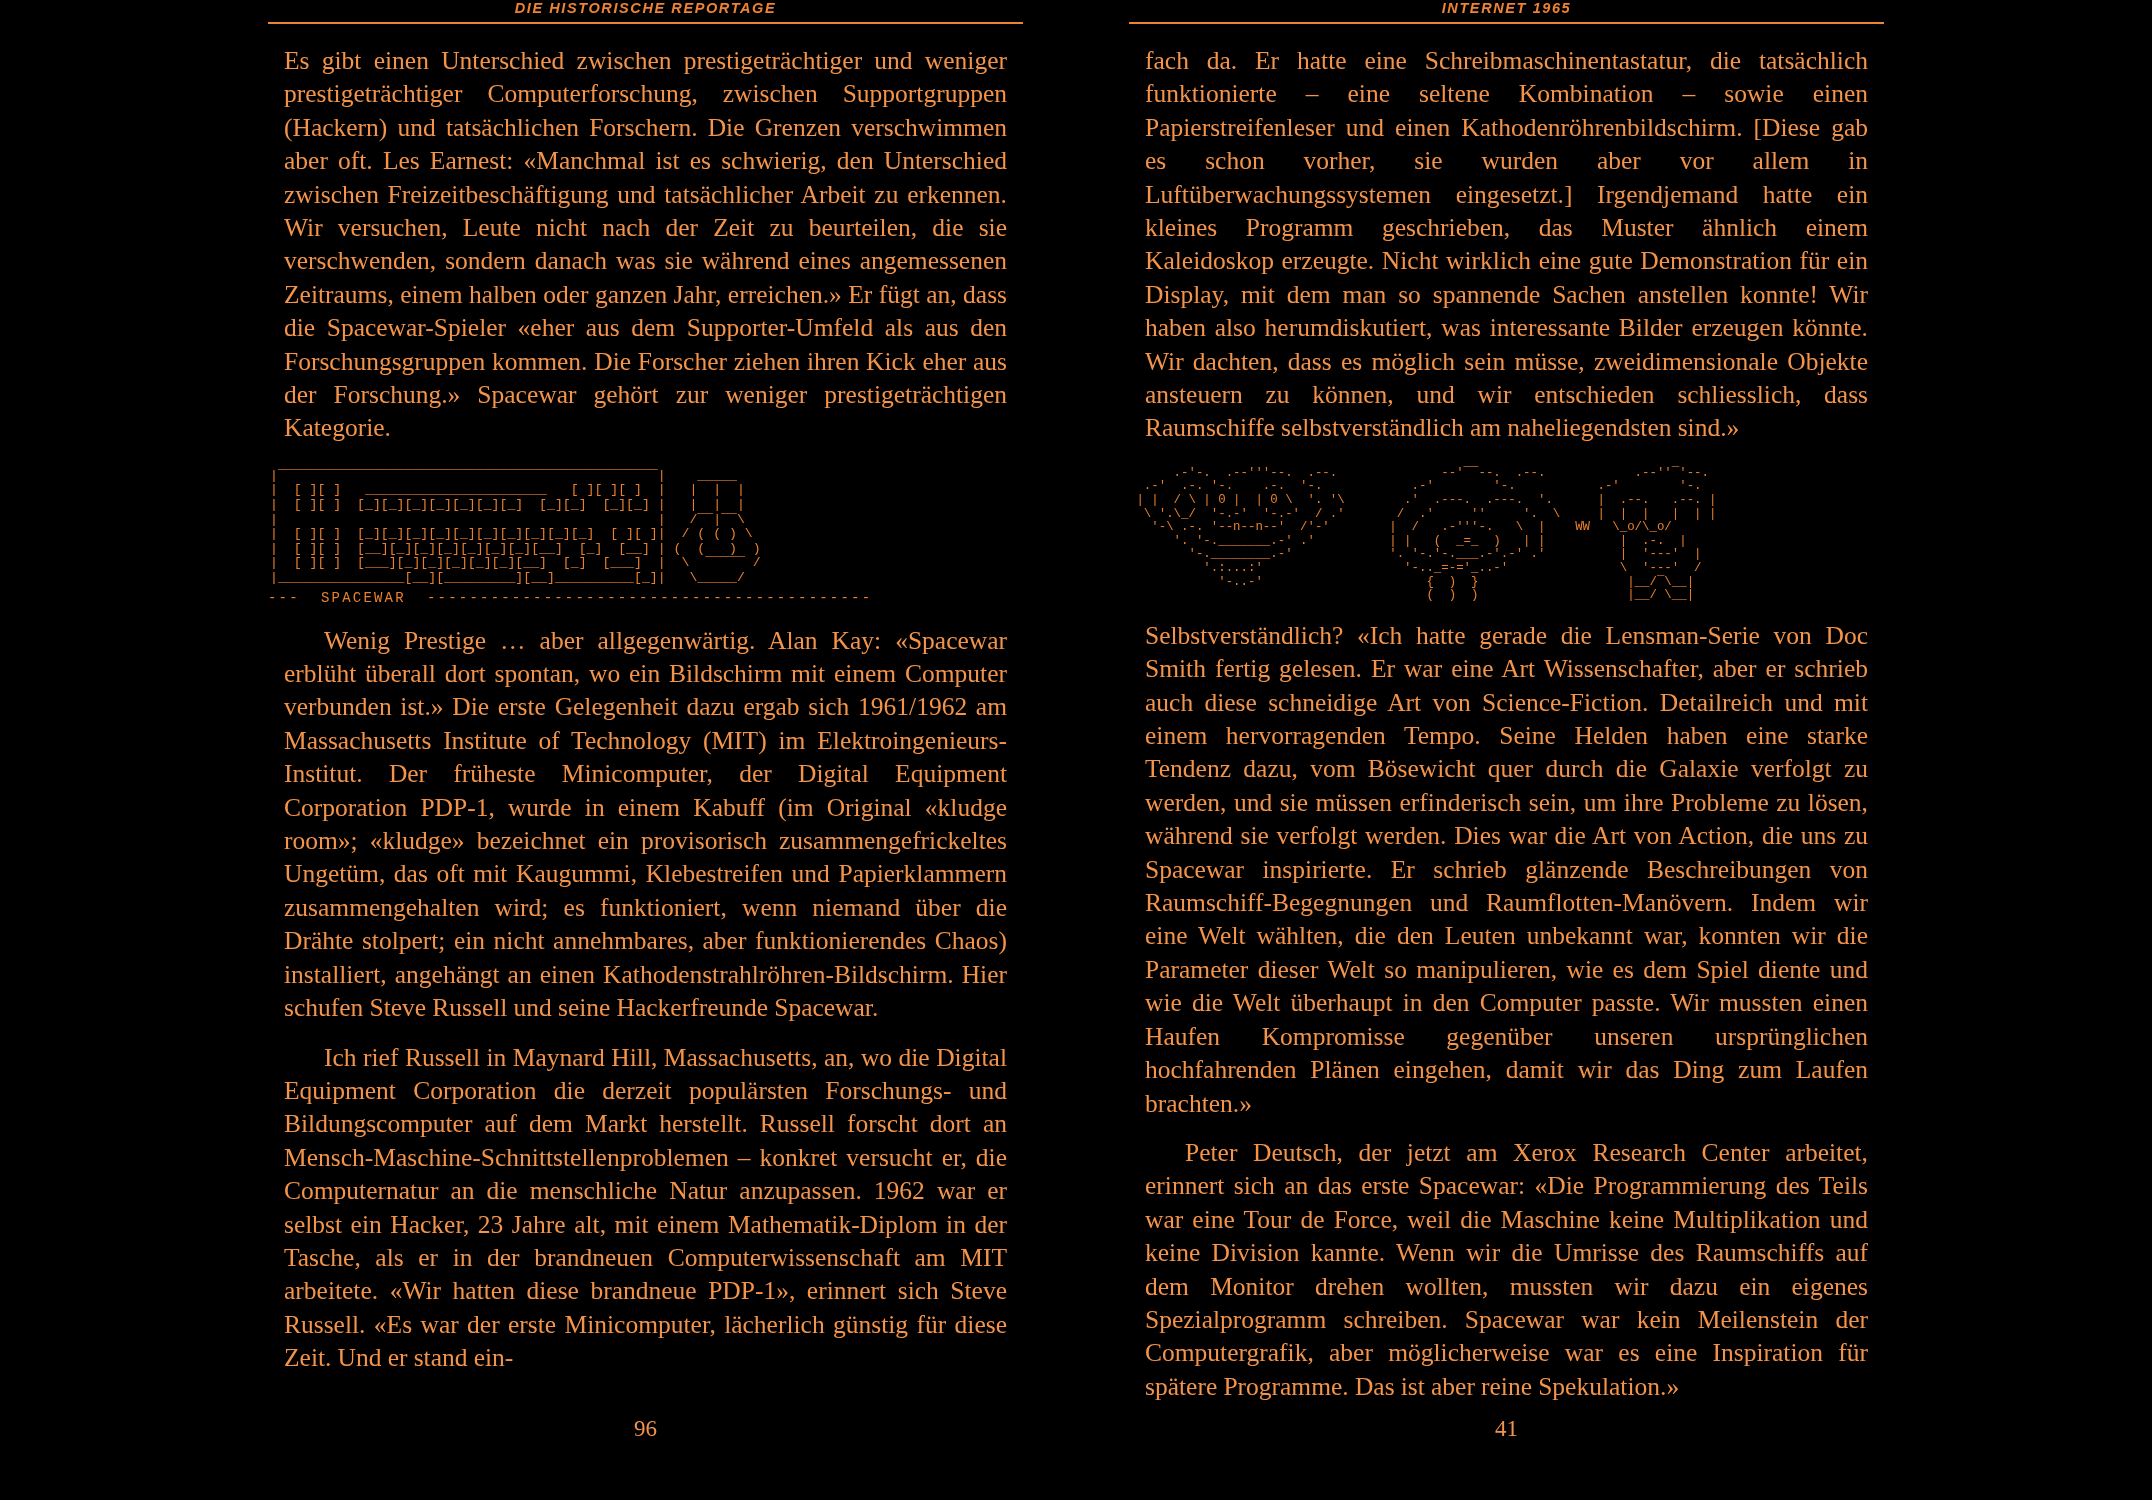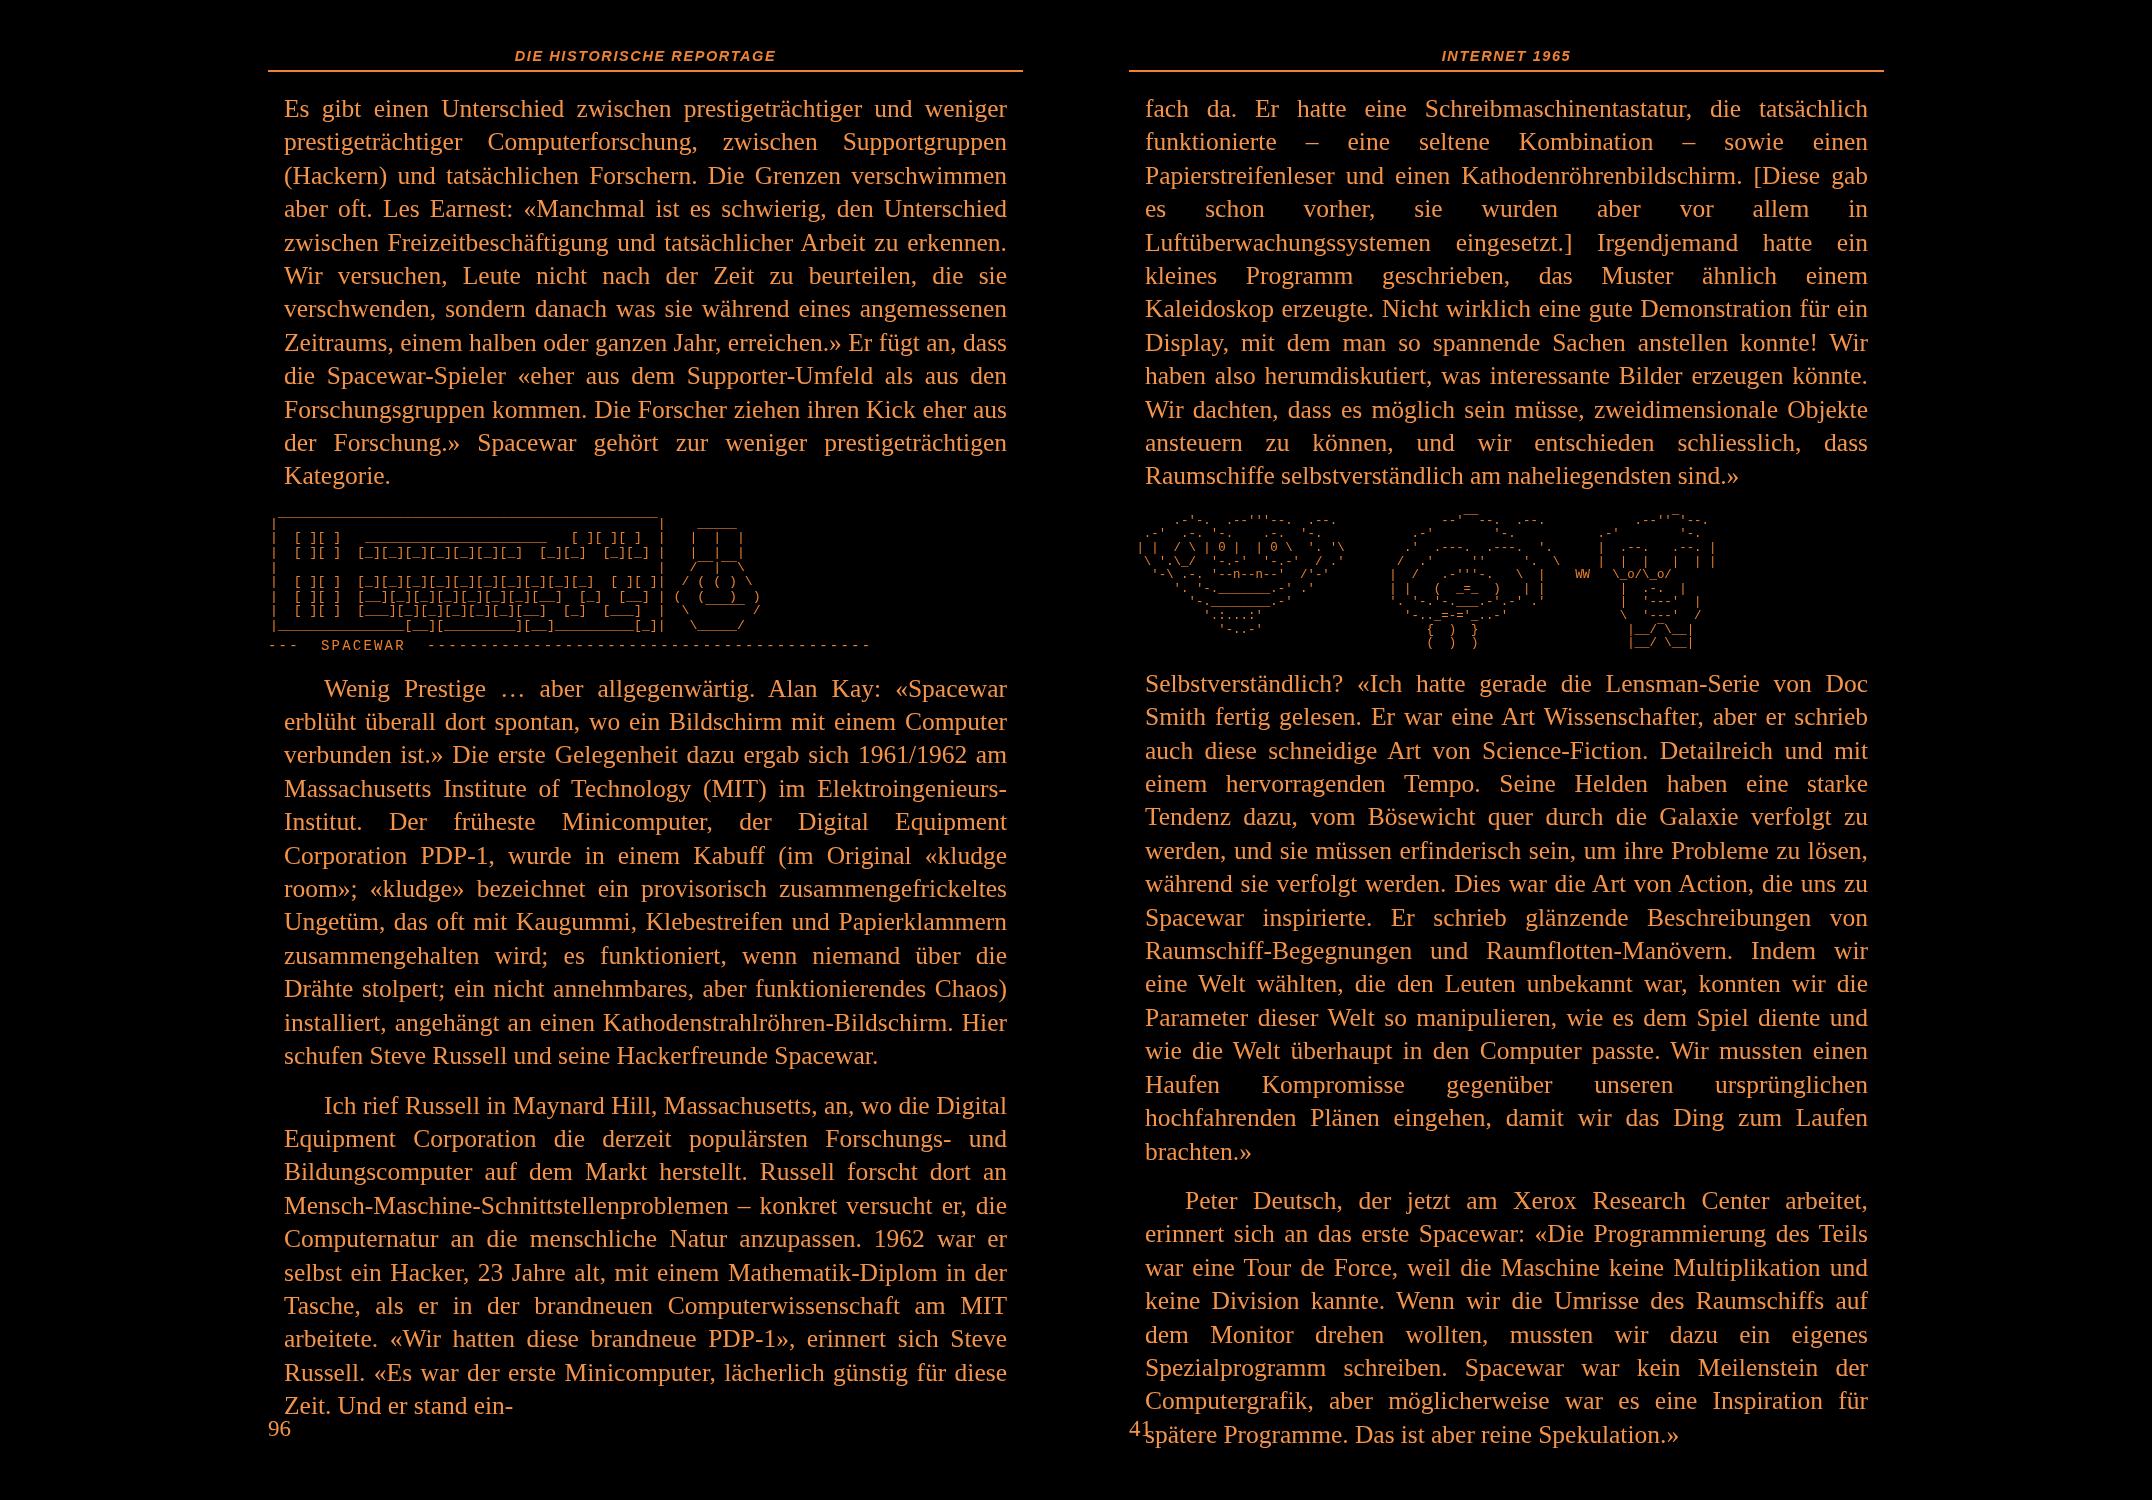--- a/index.html
+++ b/index.html
@@ -24,21 +24,20 @@
     top: 0;
     width: 2152px;
     height: 1500px;
     display: flex;
     justify-content: center;
   }
   .page-col {
     width: 755px;
     margin: 0 53px;
     position: relative;
-    padding-top: 48px;
   }
   .running-head {
     text-align: center;
     font-family: "Liberation Sans", sans-serif;
     font-style: italic;
     font-weight: bold;
     font-size: 14.5px;
     letter-spacing: 1.6px;
     color: #ef8335;
     margin-bottom: 6px;
@@ -84,20 +83,21 @@
   .ascii-block.right {
     margin: 22px 0 16px 0;
     font-size: 12.4px;
     line-height: 13.6px;
   }
   .folio {
     position: absolute;
     bottom: 58px;
     left: 0;
     width: 100%;
+    text-align: center;
     font-size: 23px;
     color: #f4944a;
     font-family: "Liberation Serif", serif;
   }
 </style>
 </head>
 <body>
 
 <div id="page">
   <div class="spread">

